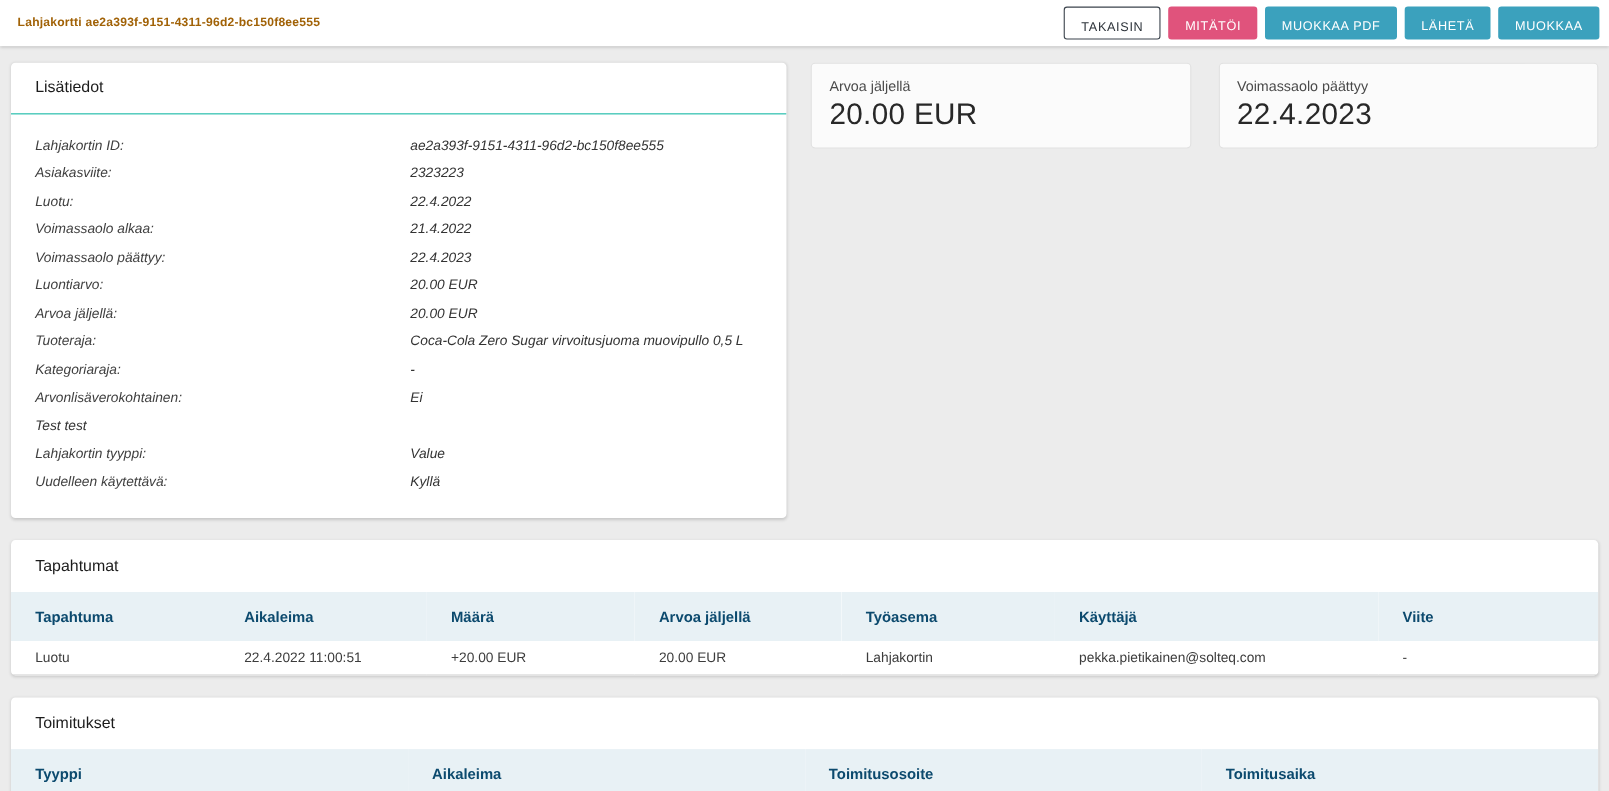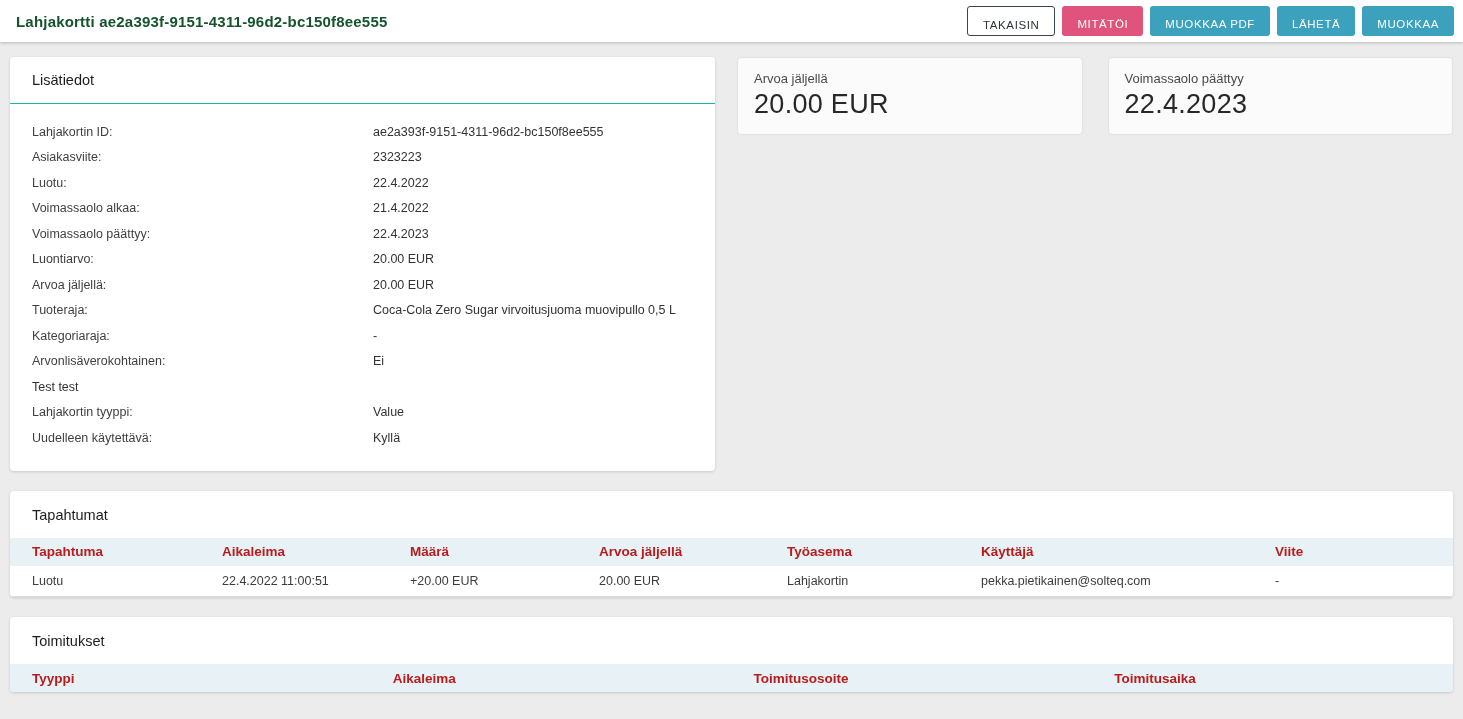--- a/index.html
+++ b/index.html
@@ -16,23 +16,23 @@
     background: #ffffff;
     display: flex;
     align-items: center;
     justify-content: space-between;
     padding: 0 9px 0 16px;
     box-shadow: 0 1px 3px rgba(0,0,0,0.22);
     position: relative;
     z-index: 2;
   }
   .page-title {
-    font-size: 15px;
+    font-size: 11px;
     font-weight: 600;
-    color: #14532d;
+    color: #a16207;
     letter-spacing: 0.2px;
   }
   .actions { display: flex; gap: 7px; }
   .btn {
     height: 30px;
     padding: 12px 15px;
     font-family: "Liberation Sans", sans-serif;
     font-size: 11.5px;
     font-weight: 500;
     letter-spacing: 0.6px;
@@ -56,21 +56,21 @@
   .panel-header {
     padding: 15px 22px;
     font-size: 14.5px;
     font-weight: 500;
     color: #1c1c1c;
     border-bottom: 1px solid #14b8a6;
   }
 
   .top-row { display: flex; align-items: flex-start; }
   .details-panel { width: 705px; flex: none; }
-  .details-body { padding: 15px 22px 20px 22px; }
+  .details-body { padding: 15px 22px 20px 22px; font-style: italic; }
   .drow { height: 25.5px; display: flex; align-items: center; font-size: 12.5px; }
   .dlabel { width: 341px; flex: none; color: #3f3f3f; }
   .dvalue { color: #333333; }
 
   .stat-cards { flex: 1; display: flex; gap: 25px; margin-left: 22px; }
   .stat-card {
     flex: 1;
     background: #fbfbfb;
     border: 1px solid #e1e1e1;
     border-radius: 4px;
@@ -78,26 +78,26 @@
     min-height: 74px;
   }
   .stat-label { font-size: 13px; color: #4a4a4a; margin-bottom: 3px; }
   .stat-value { font-size: 27px; font-weight: 500; color: #282828; letter-spacing: 0.3px; }
 
   .table-panel { margin-top: 20px; }
   .table-panel .panel-header { padding: 16px 22px 15px 22px; border-bottom: none; }
   table { width: 100%; border-collapse: collapse; table-layout: fixed; }
   th {
     background: #e8f1f5;
-    height: 28px;
+    height: 45px;
     text-align: left;
     padding: 0 8px 0 22px;
     font-size: 13.5px;
     font-weight: 600;
-    color: #b91c1c;
+    color: #0c4a6e;
     white-space: nowrap;
     overflow: hidden;
   }
   td {
     height: 31px;
     padding: 0 8px 0 22px;
     font-size: 12.5px;
     color: #3c3c3c;
     border-bottom: 1px solid #dcdcdc;
     white-space: nowrap;

